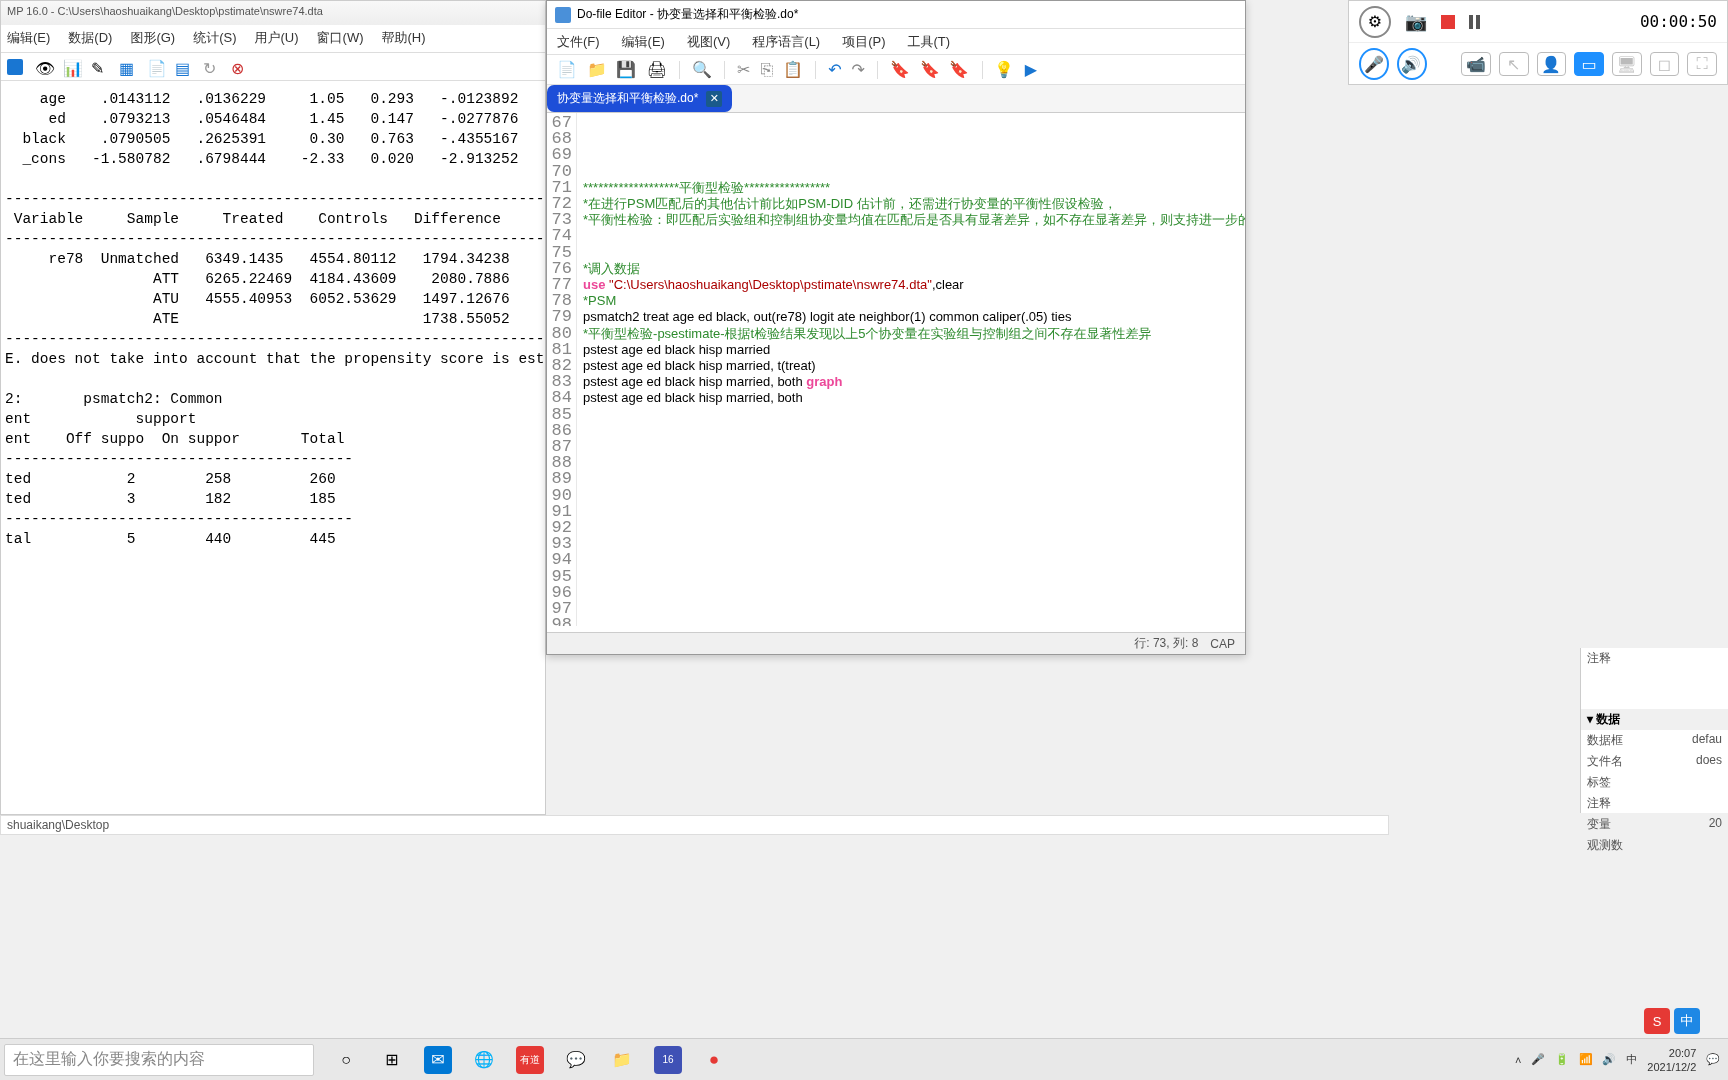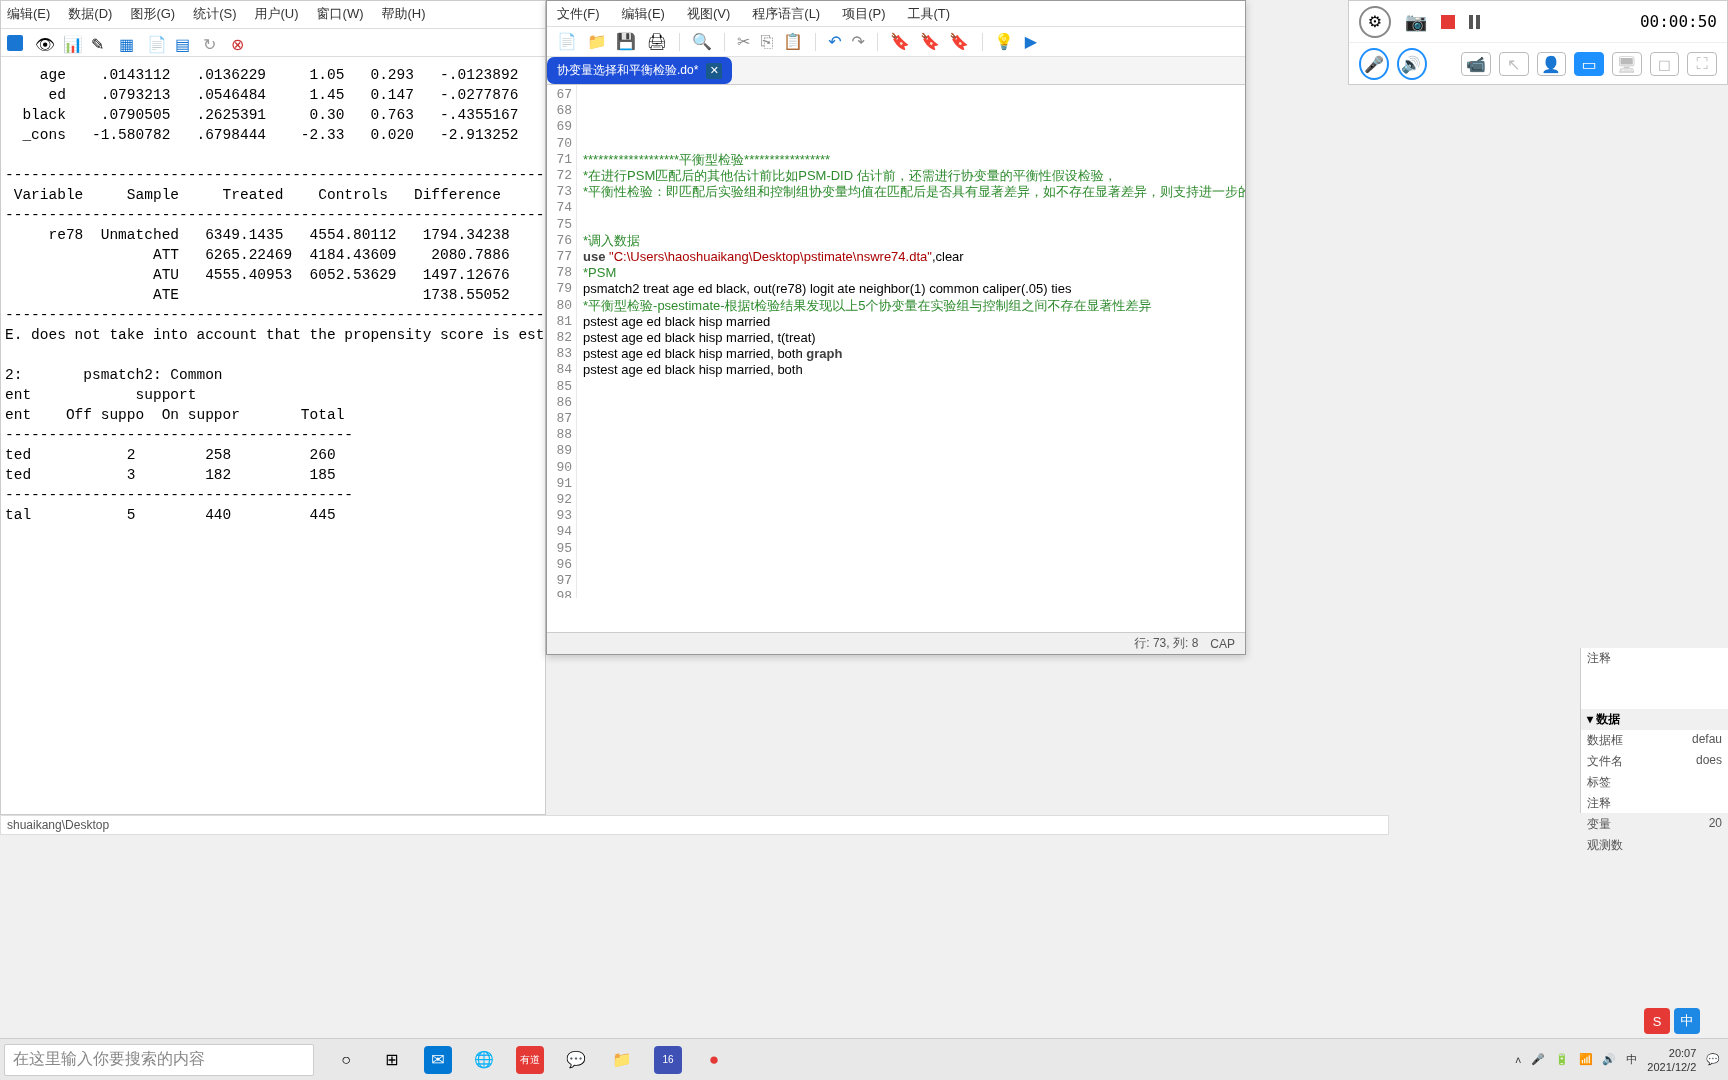--- a/index.html
+++ b/index.html
@@ -18,25 +18,25 @@
 .dofile { position: absolute; left: 546px; top: 0; width: 700px; height: 655px; background: #fff; border: 1px solid #999; box-shadow: 0 2px 8px rgba(0,0,0,0.2); }
 .dofile-title { height: 28px; background: #fff; display: flex; align-items: center; padding: 0 8px; font-size: 12px; gap: 6px; border-bottom: 1px solid #e0e0e0; }
 .dofile-title .ico-doc { width: 16px; height: 16px; background: #4a90d9; border-radius: 2px; }
 .dofile-menu { height: 26px; display: flex; padding: 4px 10px; gap: 22px; font-size: 13px; color: #333; border-bottom: 1px solid #e0e0e0; }
 .dofile-toolbar { height: 30px; display: flex; align-items: center; gap: 10px; padding: 4px 10px; border-bottom: 1px solid #e0e0e0; }
 .dofile-toolbar .sep { width: 1px; height: 18px; background: #ddd; margin: 0 2px; }
 .tab-bar { height: 28px; display: flex; background: #f5f5f5; border-bottom: 1px solid #ccc; }
 .tab { background: #1d4ed8; color: #fff; padding: 4px 10px; font-size: 12px; display: flex; align-items: center; gap: 8px; border-radius: 7px; }
 .tab .close { background: #1a5a8a; color: #fff; width: 16px; height: 16px; display: flex; align-items: center; justify-content: center; font-size: 11px; border-radius: 2px; }
 .editor-area { display: flex; height: calc(100% - 140px); overflow: hidden; }
-.gutter { width: 30px; background: #fff; border-right: 1px solid #e8e8e8; font-family: "Courier New", monospace; font-size: 13px; color: #888; text-align: right; padding: 2px 4px 2px 0; line-height: 16.2px; }
+.gutter { width: 30px; background: #fff; border-right: 1px solid #e8e8e8; font-family: "Courier New", monospace; font-size: 17px; color: #888; text-align: right; padding: 2px 4px 2px 0; line-height: 16.2px; }
 .code { flex: 1; font-family: "Courier New", monospace; font-size: 13px; line-height: 16.2px; padding: 2px 6px; white-space: pre; overflow: hidden; }
 .code .cm-comment { color: #2e8b2e; }
 .code .cm-str { color: #a00; }
-.code .cm-kw { color: #404040; font-weight: bold; }
+.code .cm-kw { color: #ec4899; font-weight: bold; }
 .status-bar { position: absolute; bottom: 0; left: 0; right: 0; height: 22px; background: #f0f0f0; border-top: 1px solid #ccc; display: flex; justify-content: flex-end; align-items: center; padding: 0 10px; font-size: 12px; color: #555; gap: 12px; }
 
 
 .recorder { position: absolute; right: 0; top: 0; width: 380px; height: 85px; background: #fff; border: 1px solid #ccc; }
 .rec-row1 { height: 42px; display: flex; align-items: center; padding: 0 10px; gap: 14px; border-bottom: 1px solid #eee; }
 .rec-row2 { height: 42px; display: flex; align-items: center; padding: 0 10px; gap: 8px; }
 .rec-btn { width: 32px; height: 32px; border-radius: 50%; border: 2px solid #888; display: flex; align-items: center; justify-content: center; }
 .rec-btn.act { border-color: #1e90ff; color: #1e90ff; }
 .rec-square { width: 32px; height: 24px; border: 1px solid #bbb; border-radius: 4px; display: flex; align-items: center; justify-content: center; }
 .rec-square.active { background: #1e90ff; color: #fff; border-color: #1e90ff; }
@@ -60,20 +60,21 @@
 .task-icons .ti { width: 28px; height: 28px; border-radius: 4px; display: flex; align-items: center; justify-content: center; font-size: 16px; }
 .tray { margin-left: auto; display: flex; align-items: center; gap: 10px; padding-right: 8px; font-size: 11px; color: #333; }
 .clock { text-align: right; line-height: 14px; }
 .ime-badge { position: absolute; right: 28px; bottom: 46px; display: flex; gap: 4px; }
 .ime-badge span { width: 26px; height: 26px; border-radius: 4px; display: flex; align-items: center; justify-content: center; color: #fff; font-size: 13px; }
 </style>
 </head>
 <body>
 
 <div class="stata-main">
+  <div class="stata-title">MP 16.0 - C:\Users\haoshuaikang\Desktop\pstimate\nswre74.dta</div>
   <div class="stata-menu">
     <span>编辑(E)</span>
     <span>数据(D)</span>
     <span>图形(G)</span>
     <span>统计(S)</span>
     <span>用户(U)</span>
     <span>窗口(W)</span>
     <span>帮助(H)</span>
   </div>
   <div class="stata-toolbar">
@@ -106,20 +107,24 @@
 ent            support
 ent    Off suppo  On suppor       Total
 ----------------------------------------
 ted           2        258         260
 ted           3        182         185
 ----------------------------------------
 tal           5        440         445</div>
 </div>
 
 <div class="dofile">
+  <div class="dofile-title">
+    <span class="ico-doc"></span>
+    <span>Do-file Editor - 协变量选择和平衡检验.do*</span>
+  </div>
   <div class="dofile-menu">
     <span>文件(F)</span>
     <span>编辑(E)</span>
     <span>视图(V)</span>
     <span>程序语言(L)</span>
     <span>项目(P)</span>
     <span>工具(T)</span>
   </div>
   <div class="dofile-toolbar">
     <span>📄</span>

